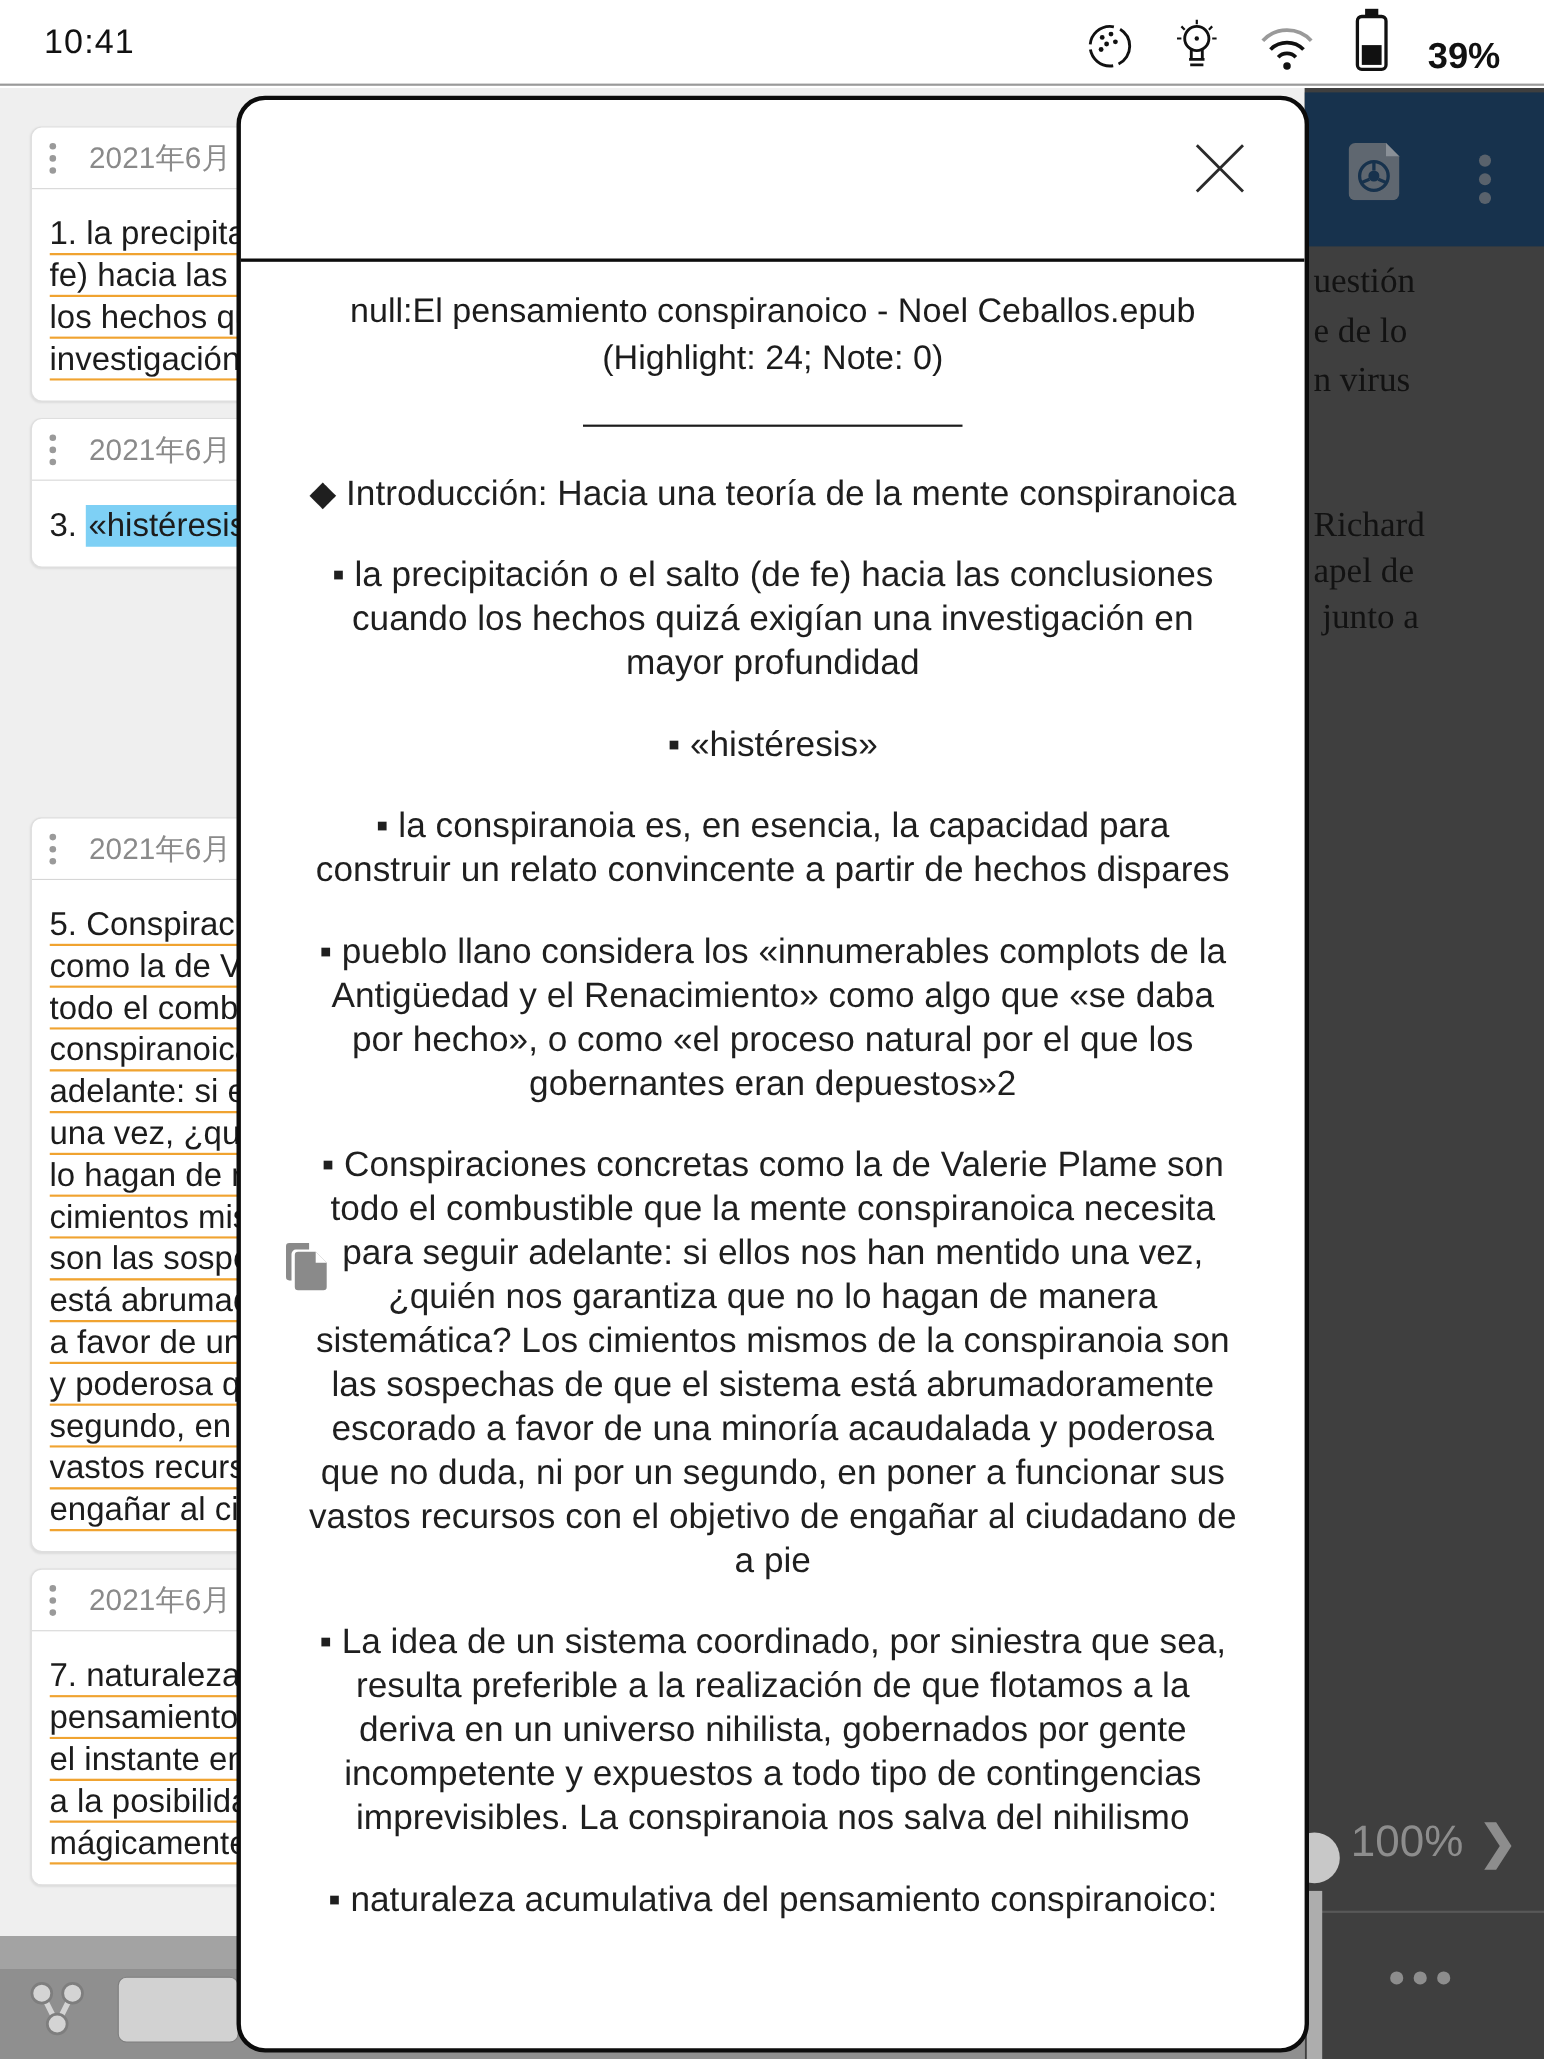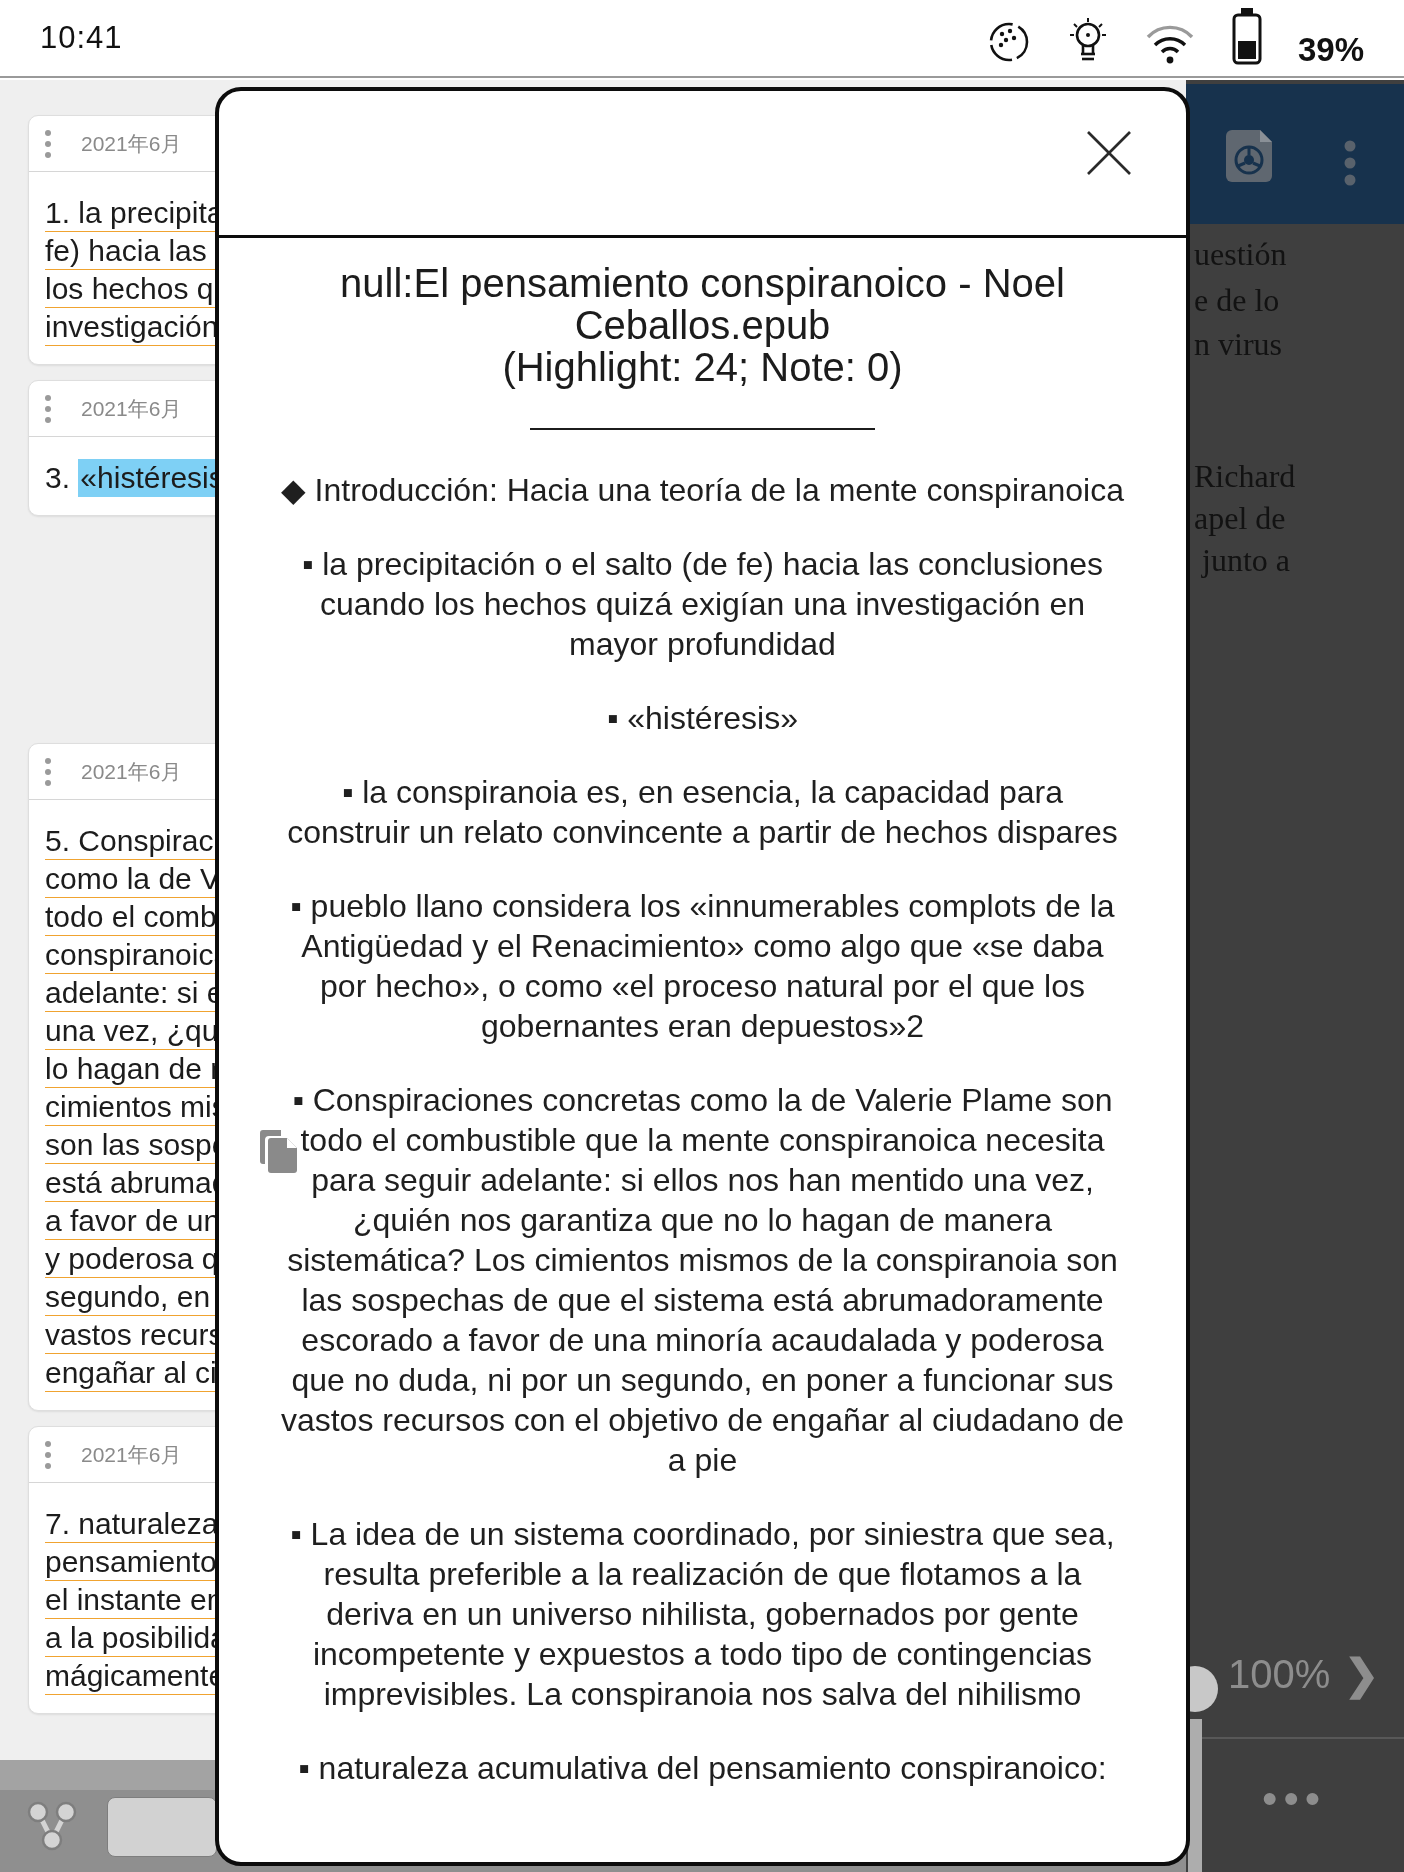--- a/index.html
+++ b/index.html
@@ -11,21 +11,21 @@
   #status-time { font-size:31px; font-weight:normal; color:#111; margin-left:40px; letter-spacing:1px; }
   #status-icons { margin-left:auto; display:flex; align-items:flex-end; gap:34px; margin-right:40px; }
   #status-batt-pct { font-size:33px; font-weight:bold; color:#111; }
 
   
   #notes-panel { position:absolute; left:0; top:80px; width:1186px; height:1680px; background:#efefef; overflow:hidden; }
   .note-card { width:620px; margin-left:28px; background:#fff; border:1px solid #dedede; border-radius:10px; overflow:hidden; box-shadow:0 1px 2px rgba(0,0,0,.08); }
   .note-card-header { height:56px; display:flex; align-items:center; padding-left:16px; border-bottom:1px solid #d6d6d6; }
   .kebab { display:flex; flex-direction:column; gap:5px; margin-right:30px; }
   .kebab i { width:6px; height:6px; border-radius:50%; background:#9a9a9a; display:block; }
-  .note-date { font-size:21px; color:#8a8a8a; }
+  .note-date { font-size:27px; color:#8a8a8a; }
   .note-body { padding:22px 4px 18px 16px; font-size:30px; line-height:38px; color:#1c1c1c; }
   .nline { white-space:nowrap; overflow:hidden; text-decoration:underline; text-decoration-color:#f0a330; text-decoration-thickness:3px; text-underline-offset:8px; }
   .nline-plain { white-space:nowrap; overflow:hidden; }
   .sel-blue { background:#7ed0f5; padding:3px 4px 5px 2px; }
   #card-1 { margin-top:35px; margin-bottom:15px; }
   #card-2 { margin-bottom:227px; }
   #card-3 { margin-bottom:15px; }
 
   
   #bottom-band { position:absolute; left:0; top:1760px; width:1186px; height:30px; background:#a3a3a3; }
@@ -42,21 +42,21 @@
   #progress-next { position:absolute; left:158px; top:1570px; font-size:42px; font-weight:bold; color:#8d8d8d; }
   #reader-divider { position:absolute; left:0; top:1657px; width:218px; height:2px; background:#585858; }
   #more-dots { position:absolute; left:76px; top:1694px; font-size:44px; color:#8d8d8d; letter-spacing:6px; }
   #dialog-scrollbar { position:absolute; left:2px; top:1639px; width:14px; height:153px; background:#adadad; }
 
   
   #export-dialog { position:absolute; left:215px; top:87px; width:975px; height:1779px; background:#fff; border:4px solid #0c0c0c; border-radius:26px; overflow:hidden; z-index:10; }
   #dialog-header { position:relative; height:147px; border-bottom:3px solid #0c0c0c; }
   #dialog-close-btn { position:absolute; right:46px; top:32px; width:62px; height:62px; background:none; border:none; cursor:pointer; }
   #dialog-content { padding:24px 58px 30px 58px; text-align:center; font-size:32px; line-height:40px; color:#1f1f1f; overflow:hidden; height:1629px; position:relative; }
-  .dlg-title { font-size:40px; line-height:42px; color:#1c1c1c; }
+  .dlg-title { font-size:31px; line-height:42px; color:#1c1c1c; }
   #dialog-hr { width:345px; border:none; border-top:2px solid #1c1c1c; margin:40px auto 40px auto; }
   .dlg-p { margin-bottom:34px; }
   #copy-btn { position:absolute; left:36px; top:888px; width:50px; height:52px; background:none; border:none; cursor:pointer; }
 </style>
 </head>
 <body>
 
 <div id="status-bar">
   <span id="status-time">10:41</span>
   <div id="status-icons">

